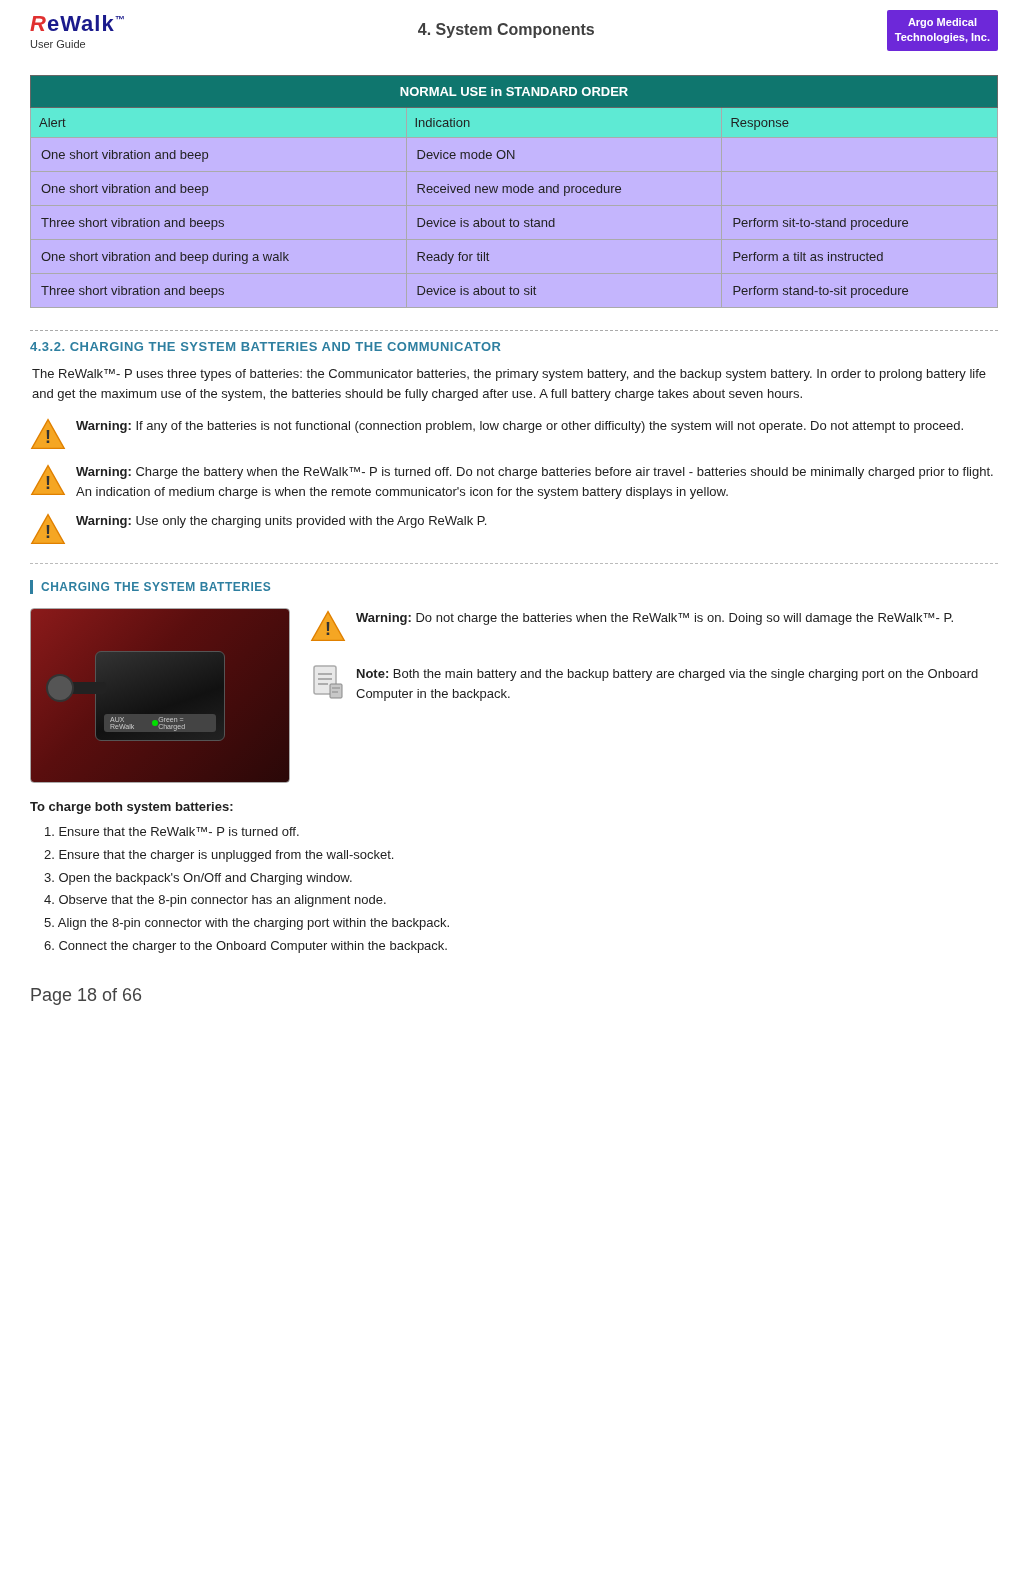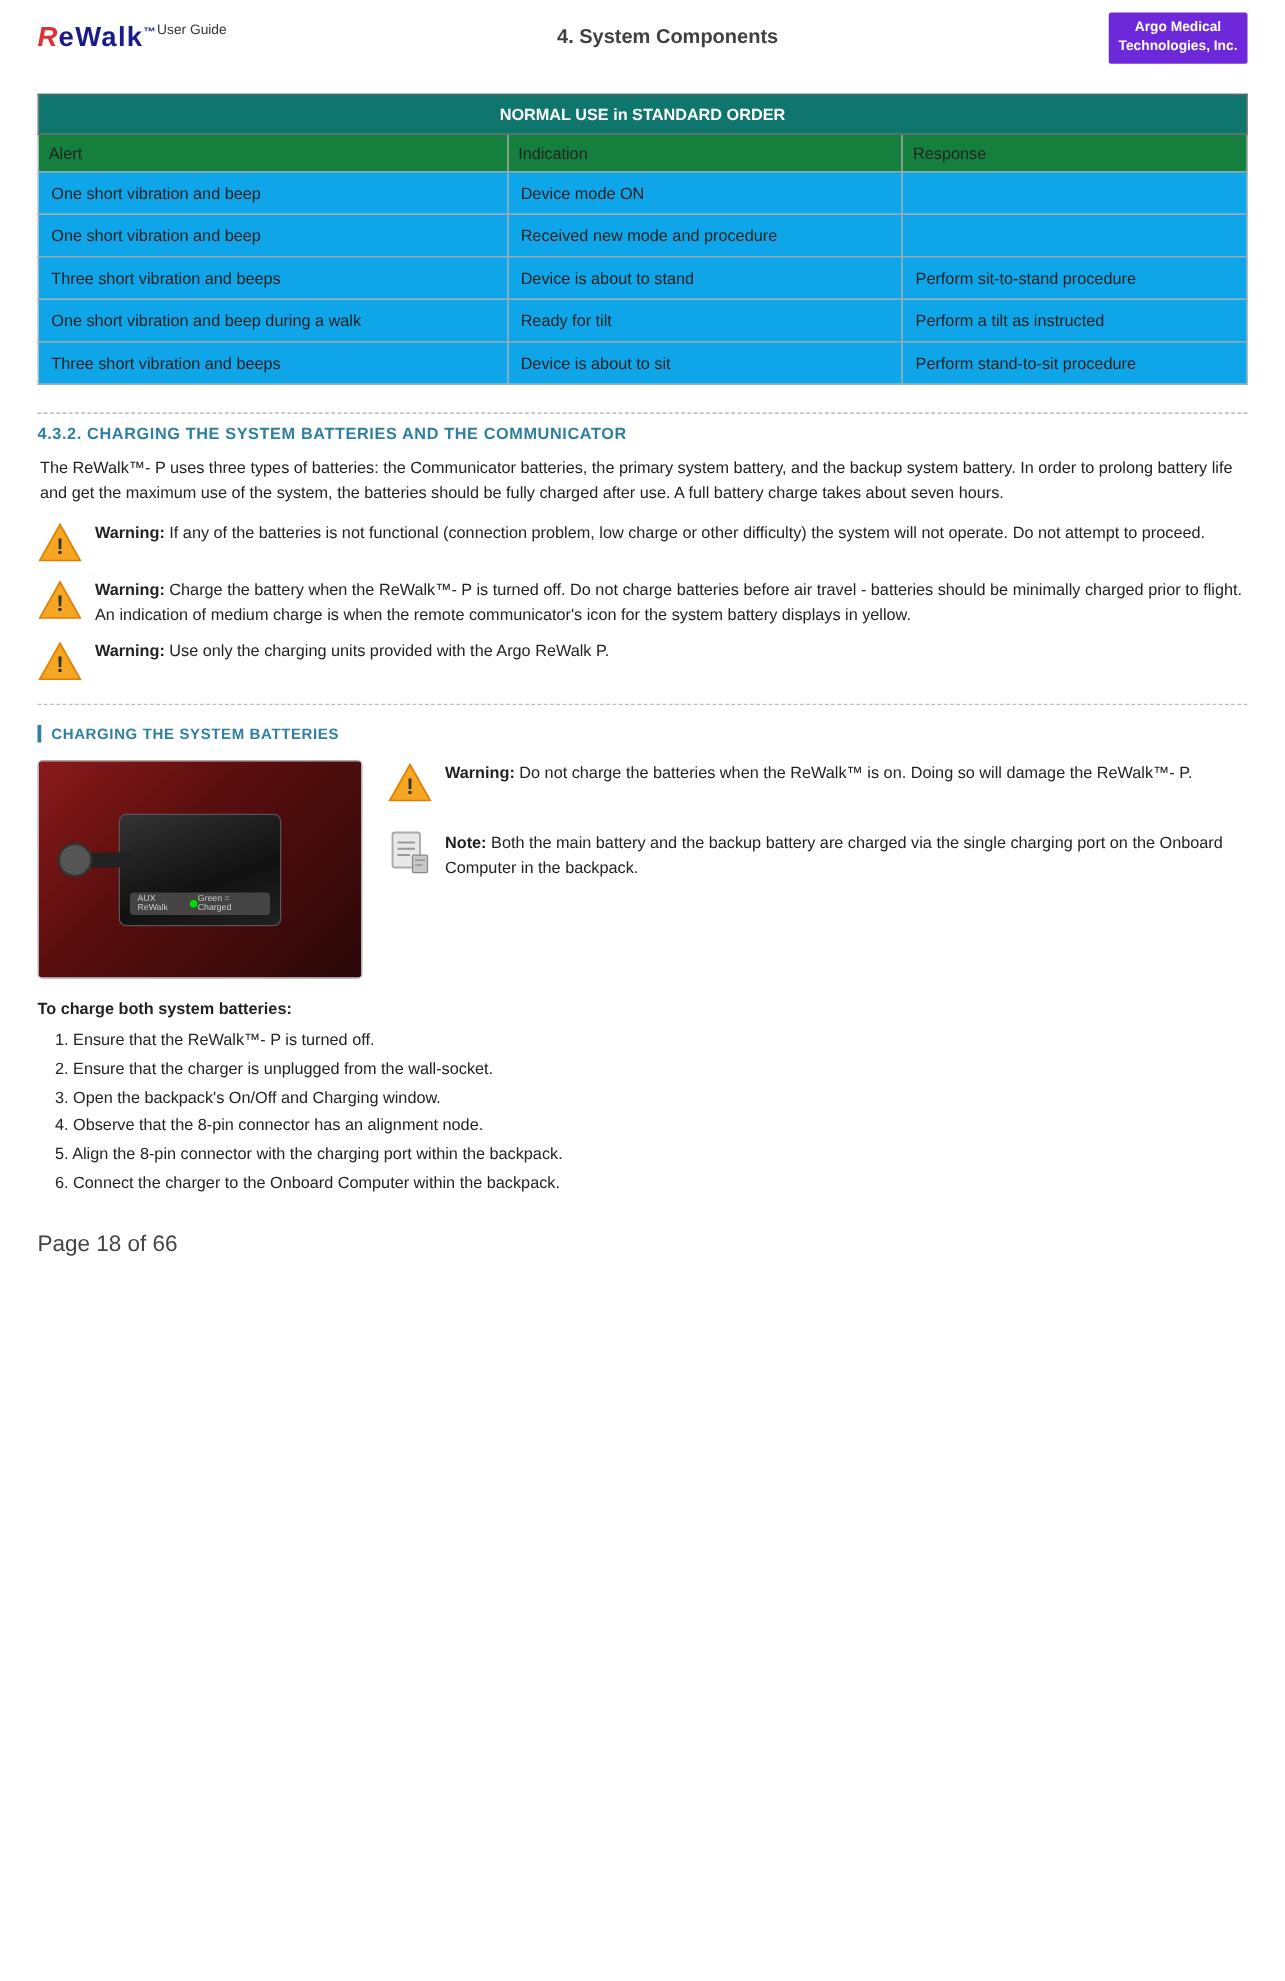--- a/index.html
+++ b/index.html
@@ -16,20 +16,21 @@
     
     .header {
       display: flex;
       align-items: center;
       justify-content: space-between;
       margin-bottom: 18px;
       padding-bottom: 6px;
     }
     .header-logo {
       display: flex;
+      flex-direction: column;
       align-items: flex-start;
     }
     .rewalk-logo {
       font-size: 22px;
       font-weight: bold;
       color: #1a1a8c;
       letter-spacing: 1px;
     }
     .rewalk-logo span.r { color: #e03030; font-style: italic; }
     .rewalk-logo span.ewalk { color: #1a1a8c; }
@@ -71,27 +72,27 @@
       font-weight: bold;
       text-align: center;
       padding: 8px 6px;
       font-size: 13px;
       border: 1px solid #666;
     }
     .normal-use-table .col-header td {
       padding: 7px 8px;
       font-weight: normal;
       border: 1px solid #aaa;
-      background: #15803d;
+      background: #5eead4;
     }
     .normal-use-table td {
       padding: 9px 10px;
       border: 1px solid #aaa;
       vertical-align: top;
-      background: #0ea5e9;
+      background: #c4b5fd;
       font-size: 13px;
     }
 
     
     .section-heading {
       color: #2e7fa0;
       font-size: 13px;
       font-weight: bold;
       letter-spacing: 0.5px;
       text-transform: uppercase;

